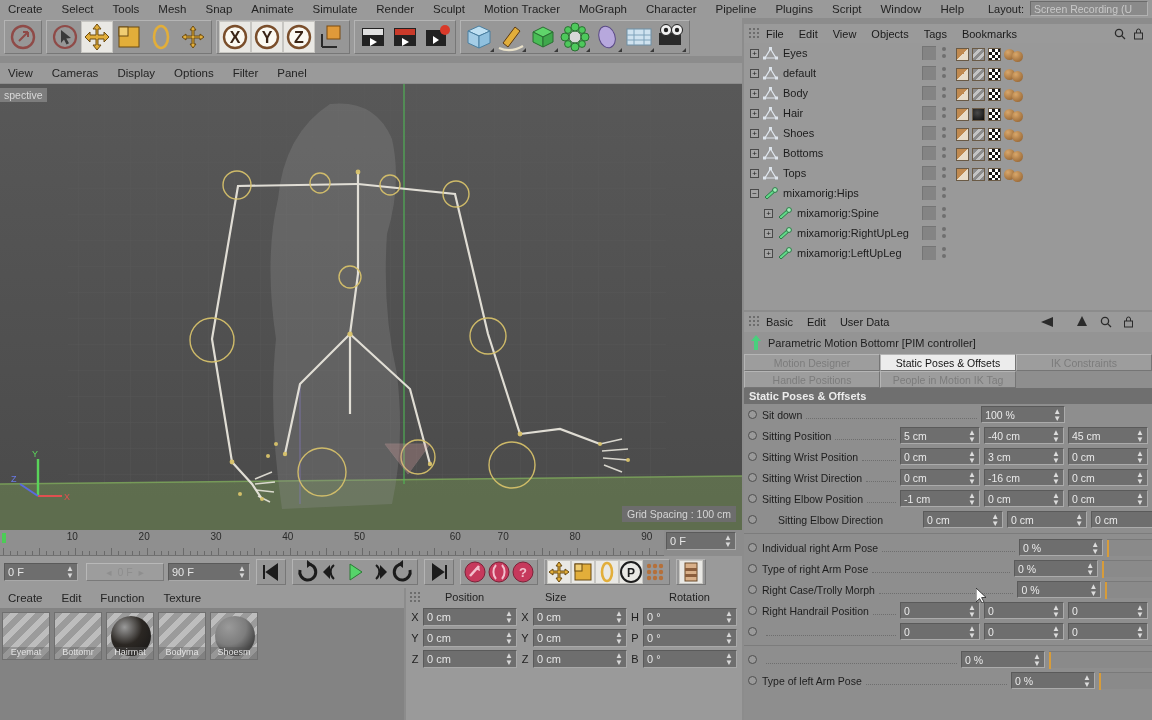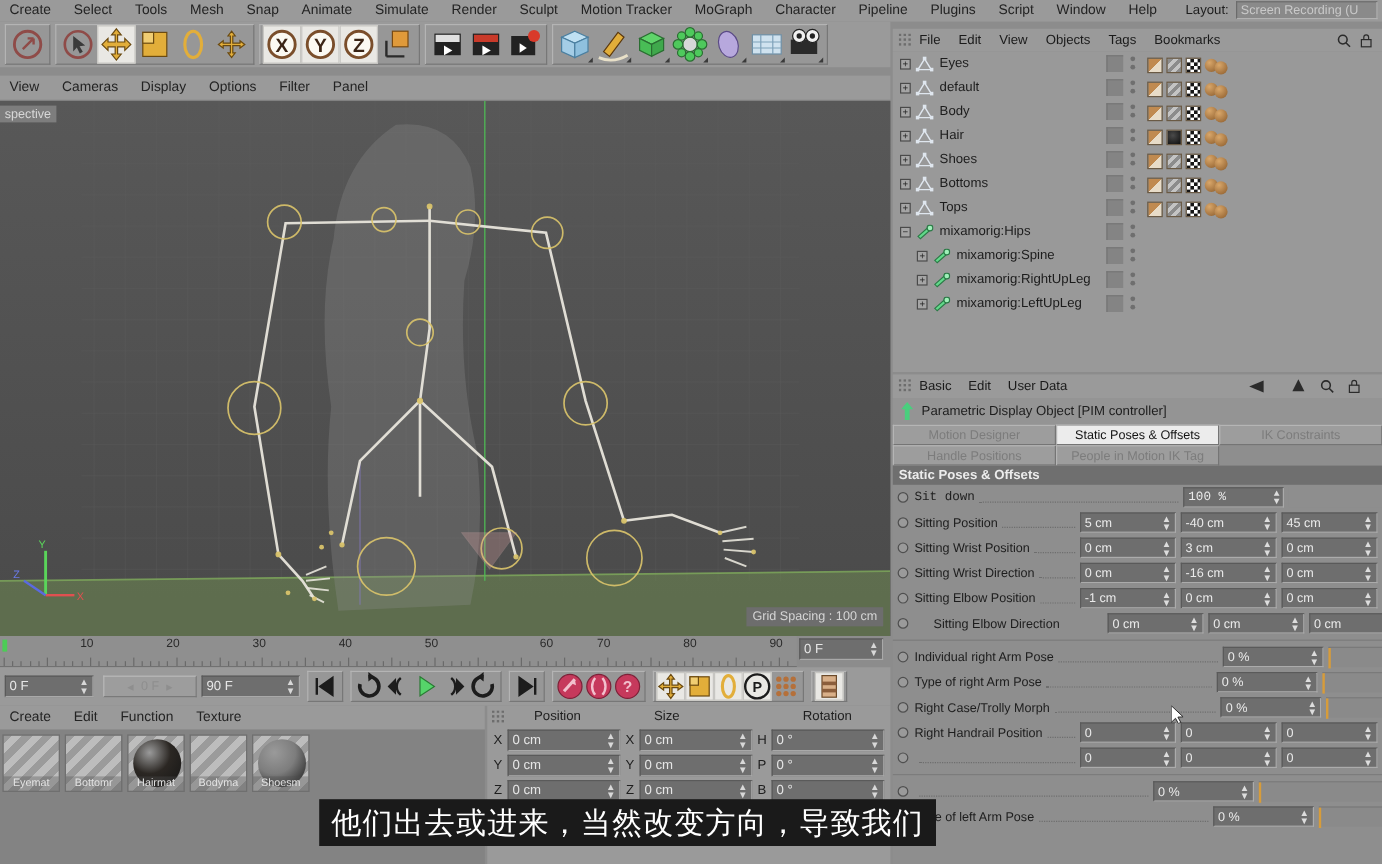--- a/index.html
+++ b/index.html
@@ -1075,37 +1075,37 @@
         </svg>
     <span class="mi">Basic</span>
         <span class="mi">Edit</span>
         <span class="mi">User Data</span>
       </div>
     <div id="amgrobj">
       <svg width="12" height="16">
         <rect x="4" y="3" width="4" height="12" fill="#49cf7d"></rect>
           <path d="M6 0 L11 6 L1 6 Z" fill="#49cf7d"></path>
         </svg>
-      <span>Parametric Display Object [PIM controller]</span>
+      <span>Parametric Motion Bottomr [PIM controller]</span>
     </div>
     <div id="amgrtabs">
         <div class="tabrow">
           <div class="tab">Motion Designer</div>
           <div class="tab active">Static Poses &amp; Offsets</div>
           <div class="tab">IK Constraints</div>
         </div>
         <div class="tabrow">
           <div class="tab">Handle Positions</div>
           <div class="tab">People in Motion IK Tag</div>
           <div class="tab" style="visibility: hidden;"></div>
         </div>
       </div>
     <div class="sechdr">Static Poses &amp; Offsets</div>
     <div id="amgrparams">
-        <div class="prow" style="position: relative; font-family: Liberation Mono, monospace;">
+        <div class="prow" style="position: relative;">
           <span class="radio"></span>
           <span class="plabel">Sit down</span>
           <span class="pdots"></span>
           <div style="display: flex; width: auto; flex: 1 1 0%;">
             <div class="pfield" style="width: 84px;">
               <span>100 %</span>
               <span class="spin">▲<br>▼</span>
             </div>
             <div style="flex: 1 1 0%; height: 17px; background: rgb(142, 142, 142);"></div>
           </div>
@@ -1315,15 +1315,14 @@
             </div>
           </div>
         </div>
       </div>
   </div>
 
   <svg id="cursor">
     <path d="M0 0 L0 14 L3.6 10.6 L6 15 L8 14 L5.6 9.6 L10 9.4 Z" fill="#fff" stroke="#222" stroke-width="0.8"></path>
   </svg>
 
-  <div id="subtitle">他们出去或进来，当然改变方向，导致我们</div>
 
 </div>
 
 </body></html>

